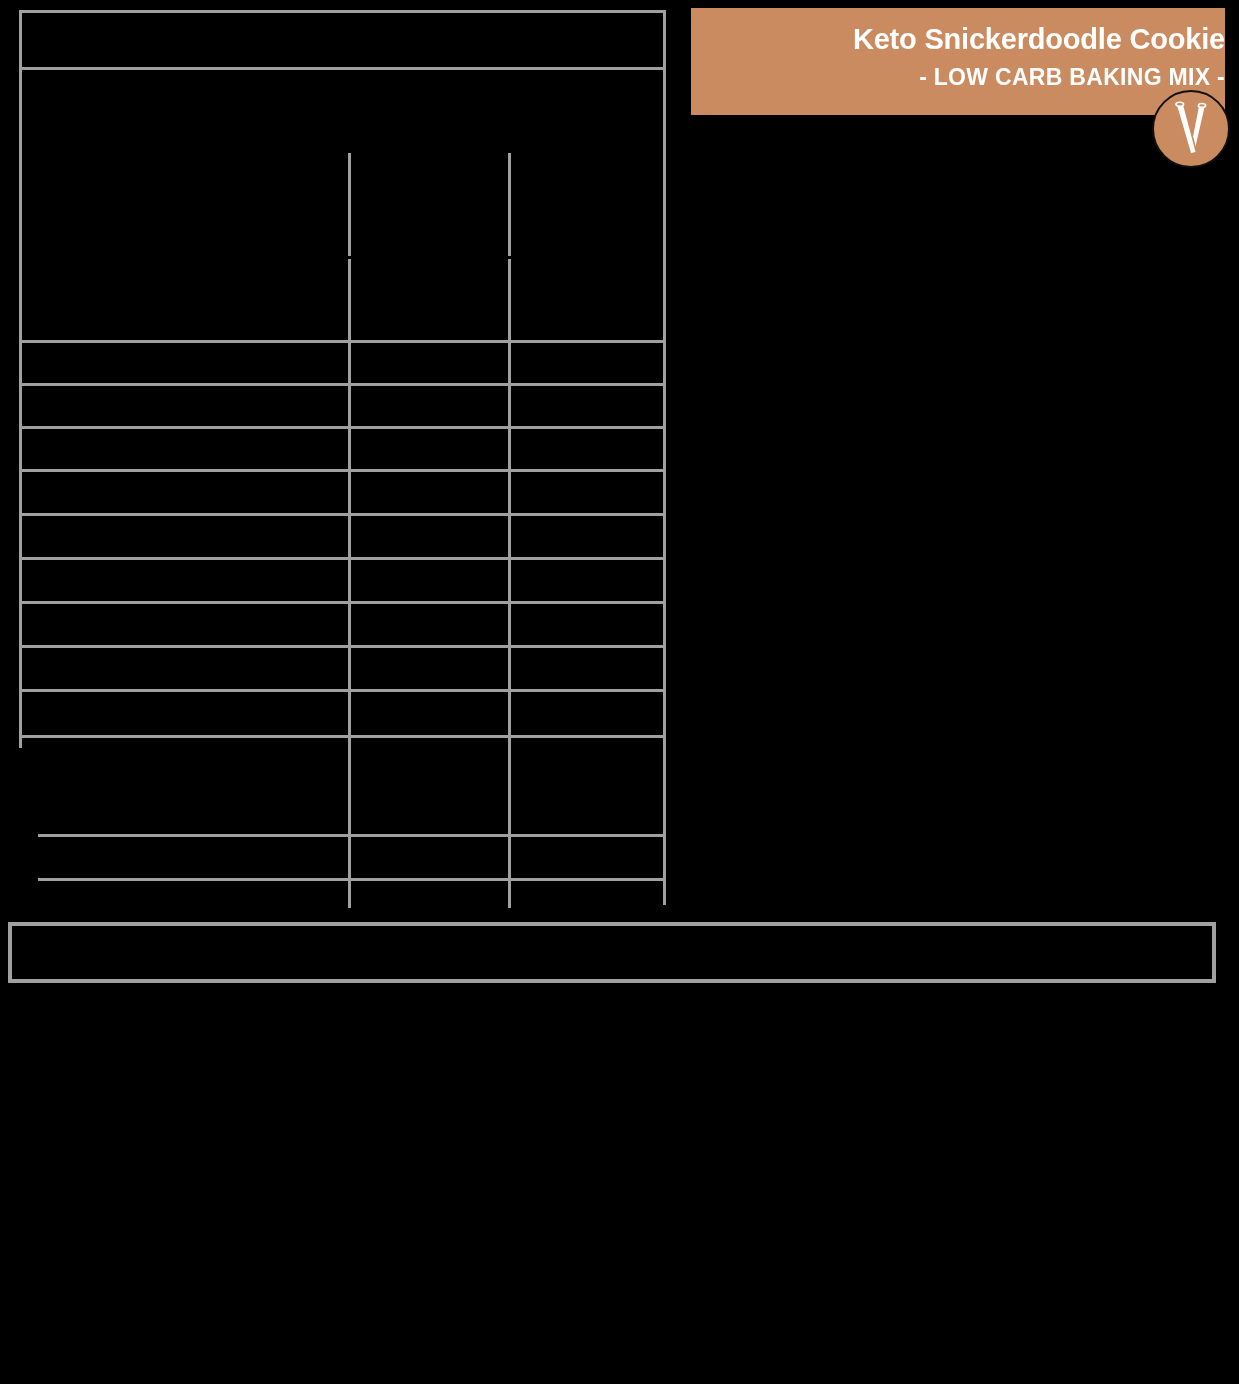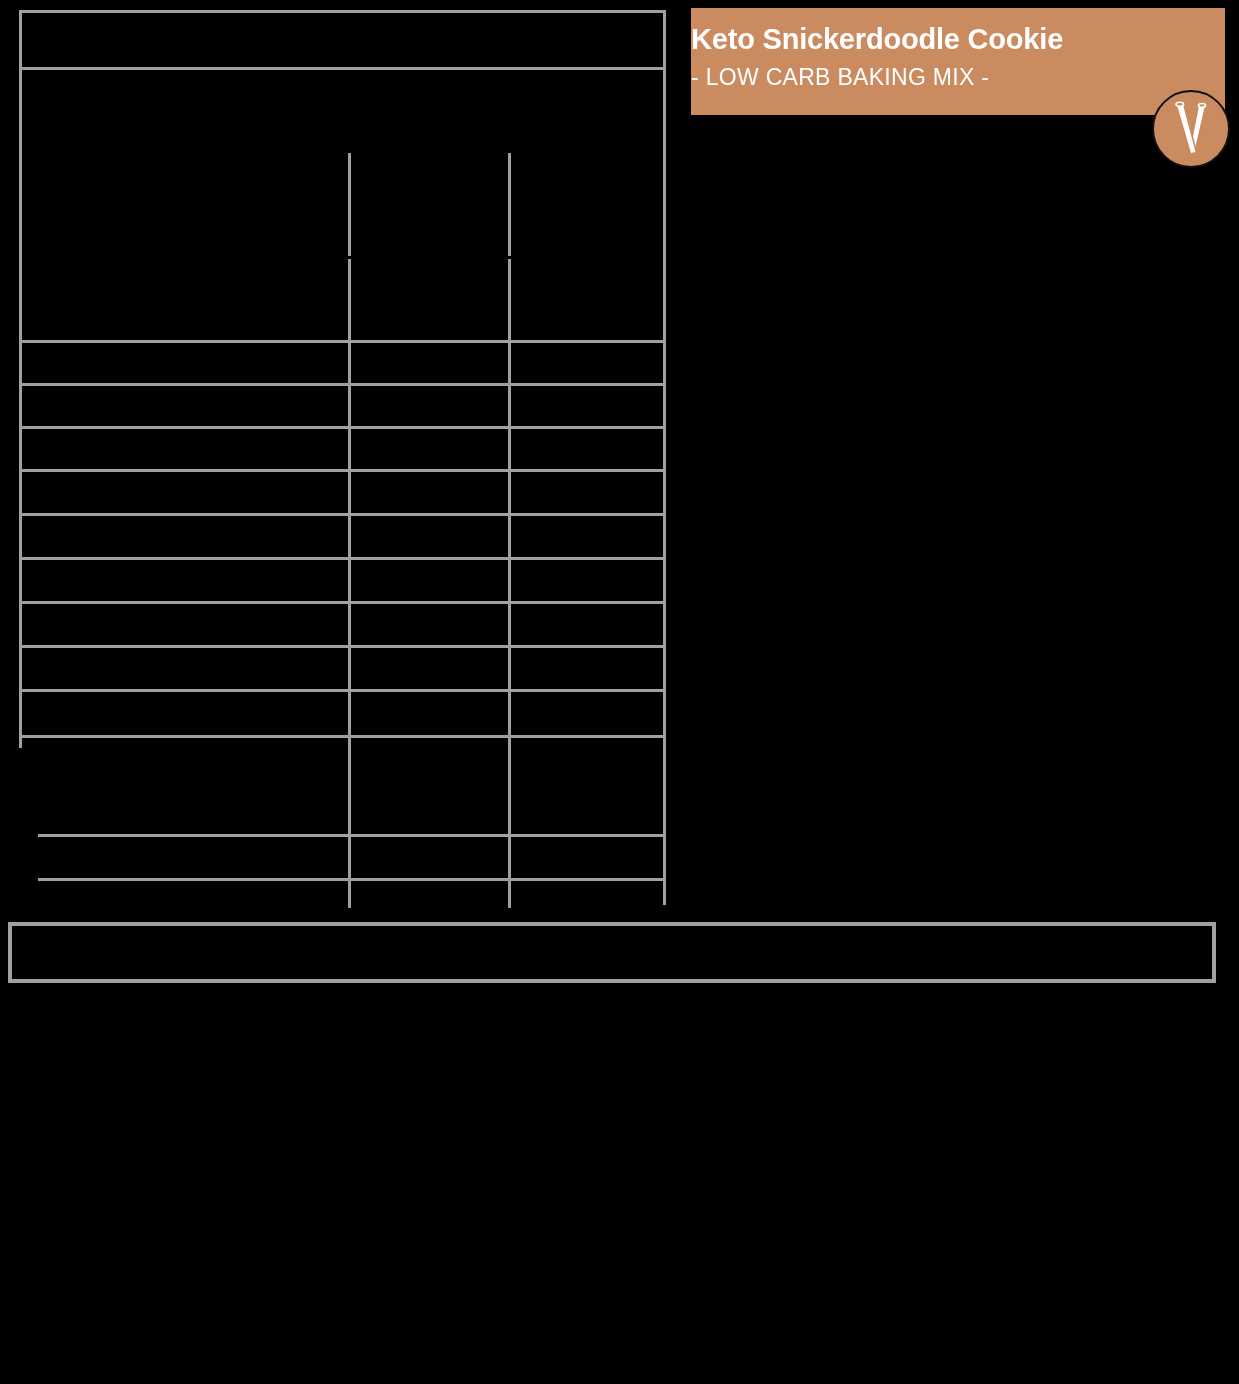--- a/index.html
+++ b/index.html
@@ -120,36 +120,36 @@
   }
 
   
   #brand-banner {
     position: absolute;
     left: 691px;
     top: 8px;
     width: 534px;
     height: 107px;
     background: #cb8b60;
-    text-align: left;
+    text-align: right;
     color: #ffffff;
   }
   #brand-title {
     margin: 0;
     padding-top: 16px;
     font-size: 29px;
     font-weight: bold;
     letter-spacing: -0.2px;
     line-height: 1.05;
   }
   #brand-subtitle {
     margin: 0;
     padding-top: 10px;
     font-size: 23px;
-    font-weight: normal;
+    font-weight: bold;
     letter-spacing: 0.3px;
   }
 
   
   #logo-badge {
     position: absolute;
     left: 1152px;
     top: 90px;
     width: 74px;
     height: 74px;

